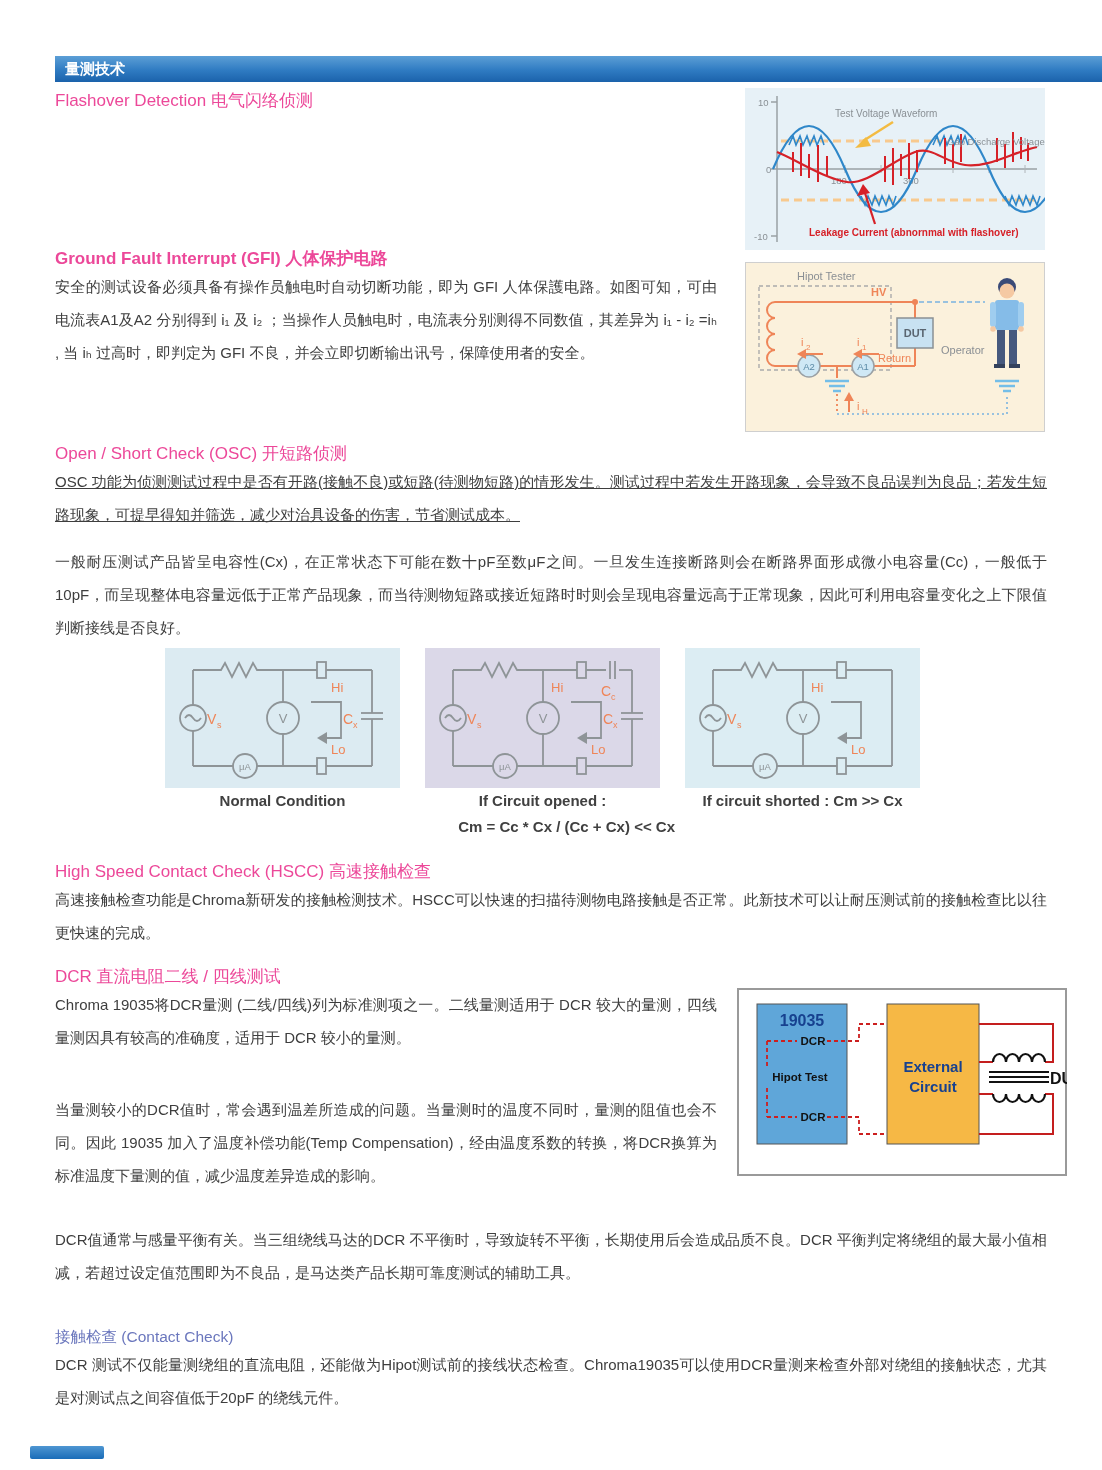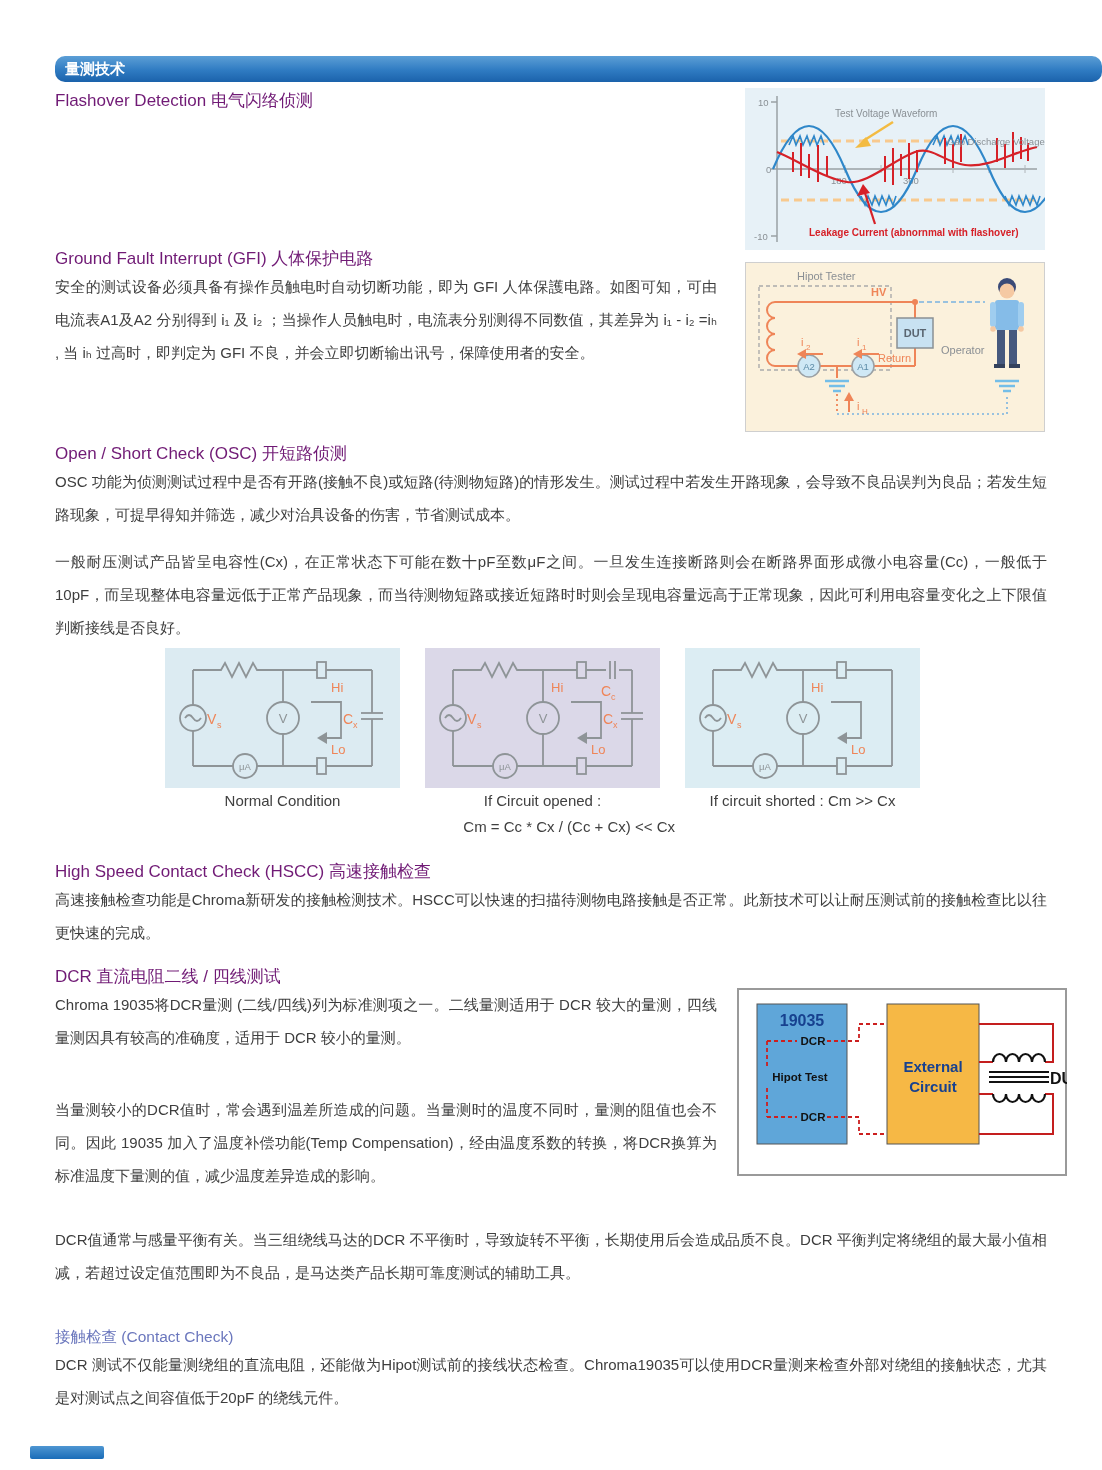--- a/index.html
+++ b/index.html
@@ -1,25 +1,25 @@
 <!DOCTYPE html>
 <html><head>
 <meta charset="utf-8">
 <style>
   html,body{margin:0;padding:0;background:#fff;}
   .page{position:relative;width:1102px;height:1470px;background:#ffffff;overflow:hidden;
         font-family:"Liberation Sans","DejaVu Sans",sans-serif;}
   .abs{position:absolute;}
   .title-bar{left:55px;top:56px;width:1047px;height:26px;
      background:linear-gradient(180deg,#5C9FD6 0%,#2F7BC2 55%,#1B62AB 100%);
-     color:#fff;font-size:15px;font-weight:bold;line-height:26px;padding-left:10px;box-sizing:border-box;border-radius:10px;}
-  .h1{color:#701a75;font-size:17px;font-weight:400;line-height:20px;}
+     color:#fff;font-size:15px;font-weight:bold;line-height:26px;padding-left:10px;box-sizing:border-box;}
+  .h1{color:#ec4899;font-size:17px;font-weight:400;line-height:20px;}
   .h2{color:#6B77BD;font-size:15.5px;font-weight:400;line-height:19px;}
   .body-p{color:#3E3E3E;font-size:15px;line-height:33px;text-align:justify;}
-  .cap{color:#404040;font-size:15px;font-weight:400;text-align:center;}
+  .cap{color:#404040;font-size:15px;font-weight:700;text-align:center;}
   .chart-box{background:#E7F1F7;}
   .footer-accent{background:linear-gradient(180deg,#4E96D2,#1A6CB8);border-radius:2px;}
   svg text{font-family:"Liberation Sans","DejaVu Sans",sans-serif;}
 </style>
 </head>
 <body>
 
 <div class="page">
 
   <div class="abs title-bar">
@@ -93,21 +93,21 @@
       <text x="90" y="29" font-size="10" fill="#8A9095">Test Voltage Waveform</text>
       <text x="202" y="57" font-size="9.5" fill="#8A9095">Gap Discharge Voltage</text>
       <g>
         <line x1="130" y1="136" x2="120" y2="105" stroke="#D62128" stroke-width="2.2"></line>
         <polygon points="118,96 112,108 125,105" fill="#D62128"></polygon>
       </g>
       <text x="64" y="148" font-size="10" font-weight="bold" fill="#D62128">Leakage Current (abnornmal with flashover)</text>
     </svg>
   </div>
 
-  <div class="abs h1" style="left:55px;top:249px;width:680px;">Ground Fault Interrupt (GFI) 人体保护电路</div>
+  <div class="abs h1" style="left:55px;top:249px;width:680px;font-weight:bold;">Ground Fault Interrupt (GFI) 人体保护电路</div>
   <div class="abs body-p" style="left:55px;top:270px;width:662px;">安全的测试设备必须具备有操作员触电时自动切断功能，即为 GFI 人体保護电路。如图可知，可由电流表A1及A2 分别得到 i₁ 及 i₂ ；当操作人员触电时，电流表分别测得不同数值，其差异为 i₁ - i₂ =iₕ , 当 iₕ 过高时，即判定为 GFI 不良，并会立即切断输出讯号，保障使用者的安全。</div>
 
   <div class="abs" style="left:745px;top:262px;width:300px;height:170px;">
     <svg viewBox="0 0 300 170" width="300" height="170">
       <rect x="0.5" y="0.5" width="299" height="169" fill="#FBF1DC" stroke="#CFCFCF"></rect>
       <text x="52" y="18" font-size="11" fill="#8A8F94">Hipot Tester</text>
       <rect x="14" y="24" width="132" height="84" fill="none" stroke="#ABABAB" stroke-width="1.4" stroke-dasharray="4,3"></rect>
       <g stroke="#EF8558" stroke-width="2" fill="none">
         <path d="M30,40 a8,8 0 0 0 0,16 a8,8 0 0 0 0,16 a8,8 0 0 0 0,16 a8,8 0 0 0 0,16"></path>
         <path d="M30,40 H170"></path>
@@ -171,21 +171,21 @@
       <text x="196" y="92" font-size="11" fill="#8A8F94">Operator</text>
       <g stroke="#74BEE8" stroke-width="2.5">
         <line x1="250" y1="119" x2="274" y2="119"></line>
           <line x1="254" y1="124" x2="270" y2="124"></line>
           <line x1="258" y1="129" x2="266" y2="129"></line>
       </g>
     </svg>
   </div>
 
   <div class="abs h1" style="left:55px;top:444px;width:900px;">Open / Short Check (OSC) 开短路侦测</div>
-  <div class="abs body-p" style="left:55px;top:465px;width:992px;">OSC 功能为侦测测试过程中是否有开路(接触不良)或短路(待测物短路)的情形发生。测试过程中若发生开路现象，会导致不良品误判为良品；若发生短路现象，可提早得知并筛选，减少对治具设备的伤害，节省测试成本。</div>
+  <div class="abs body-p" style="left:55px;top:465px;width:992px;text-decoration:underline;">OSC 功能为侦测测试过程中是否有开路(接触不良)或短路(待测物短路)的情形发生。测试过程中若发生开路现象，会导致不良品误判为良品；若发生短路现象，可提早得知并筛选，减少对治具设备的伤害，节省测试成本。</div>
   <div class="abs body-p" style="left:55px;top:545px;width:992px;">一般耐压测试产品皆呈电容性(Cx)，在正常状态下可能在数十pF至数μF之间。一旦发生连接断路则会在断路界面形成微小电容量(Cc)，一般低于10pF，而呈现整体电容量远低于正常产品现象，而当待测物短路或接近短路时时则会呈现电容量远高于正常现象，因此可利用电容量变化之上下限值判断接线是否良好。</div>
 
   <div class="abs" style="left:165px;top:648px;width:235px;height:140px;">
     <svg viewBox="0 0 235 140" width="235" height="140">
       <rect width="235" height="140" fill="#DCEBF2"></rect>
       <g stroke="#8E9497" stroke-width="1.8" fill="none">
         <path d="M28,22 H56 l4,-7 l7,14 l7,-14 l7,14 l7,-14 l4,7 H207"></path>
         <path d="M28,22 V57"></path>
           <path d="M28,83 V118"></path>
           <path d="M28,118 H207"></path>

